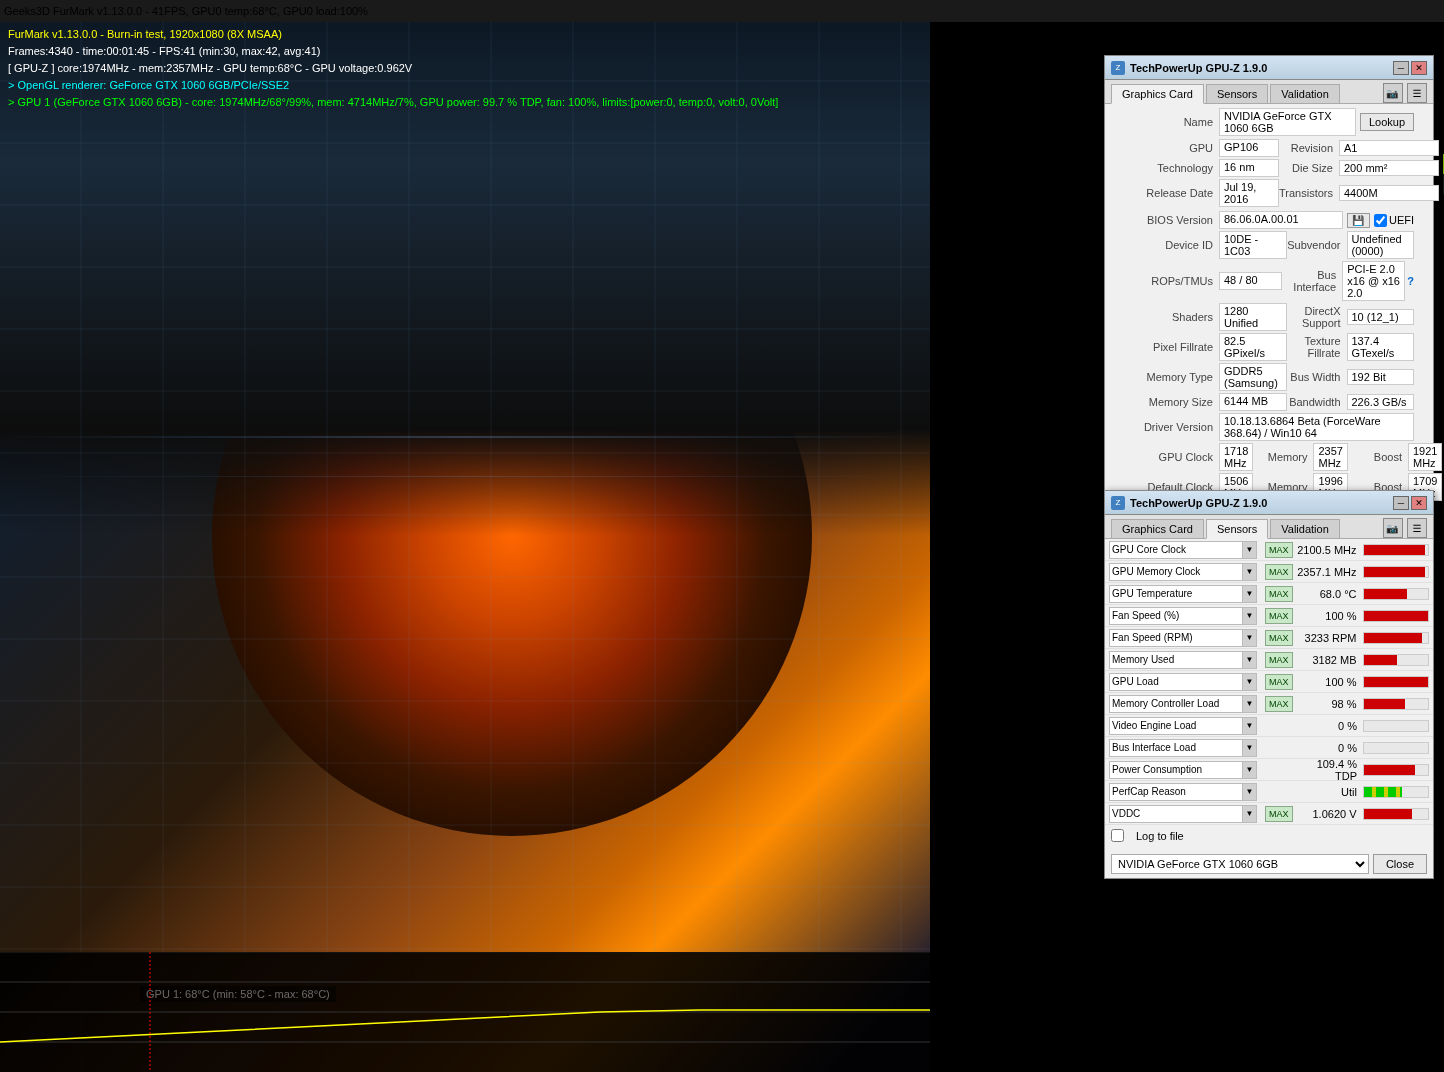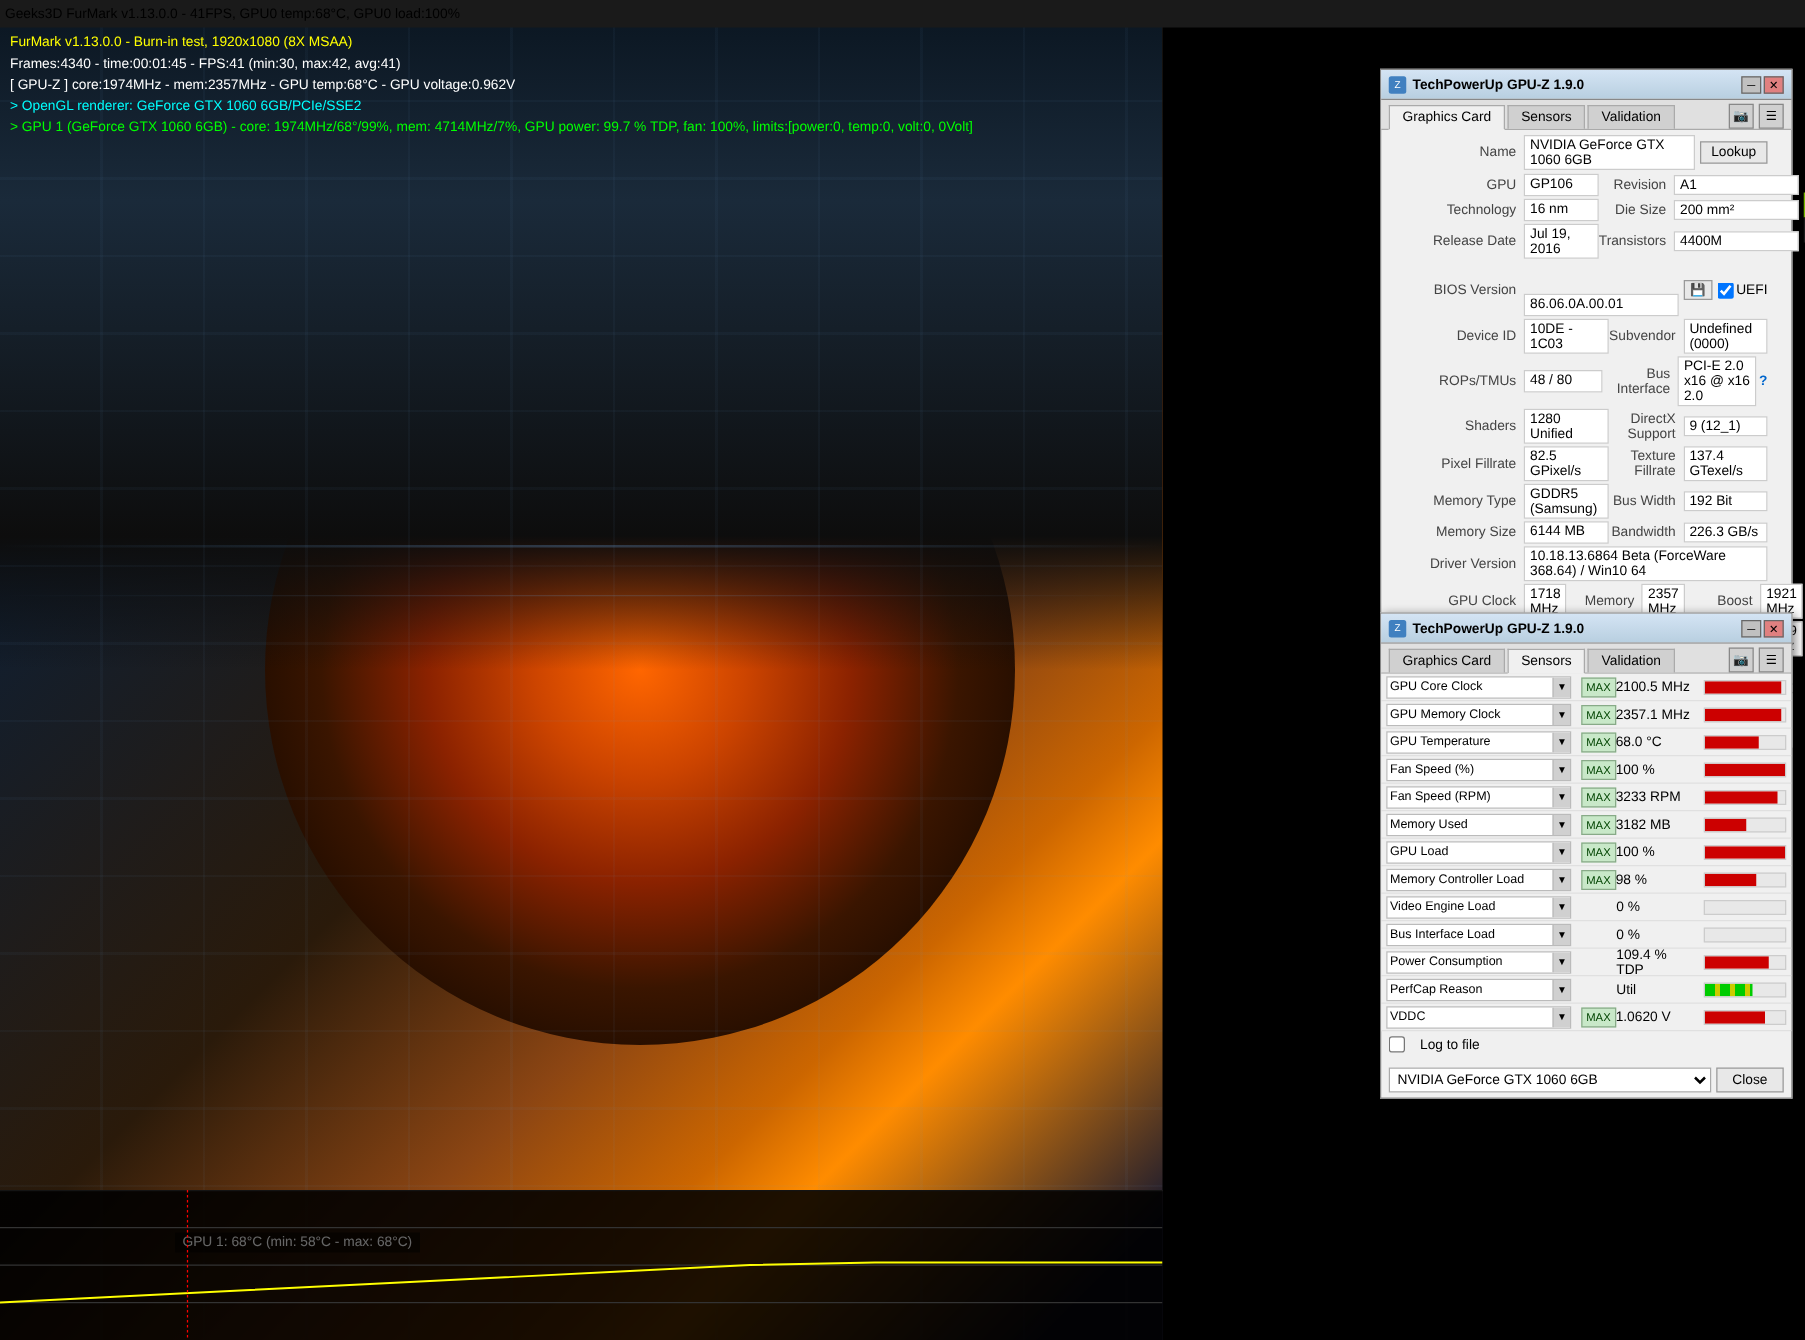--- a/index.html
+++ b/index.html
@@ -266,21 +266,21 @@
       border: 1px solid #88aa88;
       padding: 0 3px;
       font-size: 9px;
       height: 16px;
       cursor: pointer;
       color: #004400;
       white-space: nowrap;
     }
     .sensor-value {
       width: 70px;
-      text-align: left;
+      text-align: right;
       padding-right: 6px;
       font-size: 11px;
       color: #000;
     }
     .sensor-bar-container {
       flex: 1;
       height: 12px;
       background: #e8e8e8;
       border: 1px solid #ccc;
       margin-right: 4px;
@@ -457,21 +457,21 @@
       <div style="width:70px;display:flex;flex-direction:column;align-items:center;justify-content:center;padding:4px;">
         <div style="background:#76b900;color:#fff;font-weight:bold;font-size:11px;padding:4px 6px;font-style:italic;letter-spacing:1px;width:100%;text-align:center;">NVIDIA</div>
         <div style="background:#1a1a1a;width:100%;height:20px;display:flex;align-items:center;justify-content:center;">
           <div style="width:30px;height:14px;background:#76b900;border-radius:50% 50% 0 0;"></div>
         </div>
       </div>
     </div>
 
     <div class="info-row">
       <span class="lbl">BIOS Version</span>
-      <span class="val" style="flex:1;margin-top:24px;">86.06.0A.00.01</span>
+      <span class="val" style="flex:1;">86.06.0A.00.01</span>
       <button style="margin-left:4px;background:#e8e8e8;border:1px solid #999;padding:1px 4px;font-size:10px;cursor:pointer;">💾</button>
       <label class="uefi-checkbox" style="margin-left:4px;font-size:11px;">
         <input type="checkbox" checked="" style=""> UEFI
       </label>
     </div>
 
     <div class="info-row">
       <span class="lbl">Device ID</span>
       <span class="val" style="width:70px;">10DE - 1C03</span>
       <span class="lbl2">Subvendor</span>
@@ -483,21 +483,21 @@
       <span class="val" style="width:50px;">48 / 80</span>
       <span class="lbl2">Bus Interface</span>
       <span style="flex:1;background:#fff;border:1px solid #ccc;padding:1px 4px;font-size:11px;">PCI-E 2.0 x16 @ x16 2.0</span>
       <span style="margin-left:2px;cursor:pointer;color:#0066cc;font-size:11px;font-weight:bold;">?</span>
     </div>
 
     <div class="info-row">
       <span class="lbl">Shaders</span>
       <span class="val" style="width:80px;">1280 Unified</span>
       <span class="lbl2">DirectX Support</span>
-      <span style="flex:1;background:#fff;border:1px solid #ccc;padding:1px 4px;font-size:11px;">9 (12_1)</span>
+      <span style="flex:1;background:#fff;border:1px solid #ccc;padding:1px 4px;font-size:11px;">10 (12_1)</span>
     </div>
 
     <div class="info-row">
       <span class="lbl">Pixel Fillrate</span>
       <span class="val" style="width:80px;">82.5 GPixel/s</span>
       <span class="lbl2">Texture Fillrate</span>
       <span style="flex:1;background:#fff;border:1px solid #ccc;padding:1px 4px;font-size:11px;">137.4 GTexel/s</span>
     </div>
 
     <div class="info-row">

